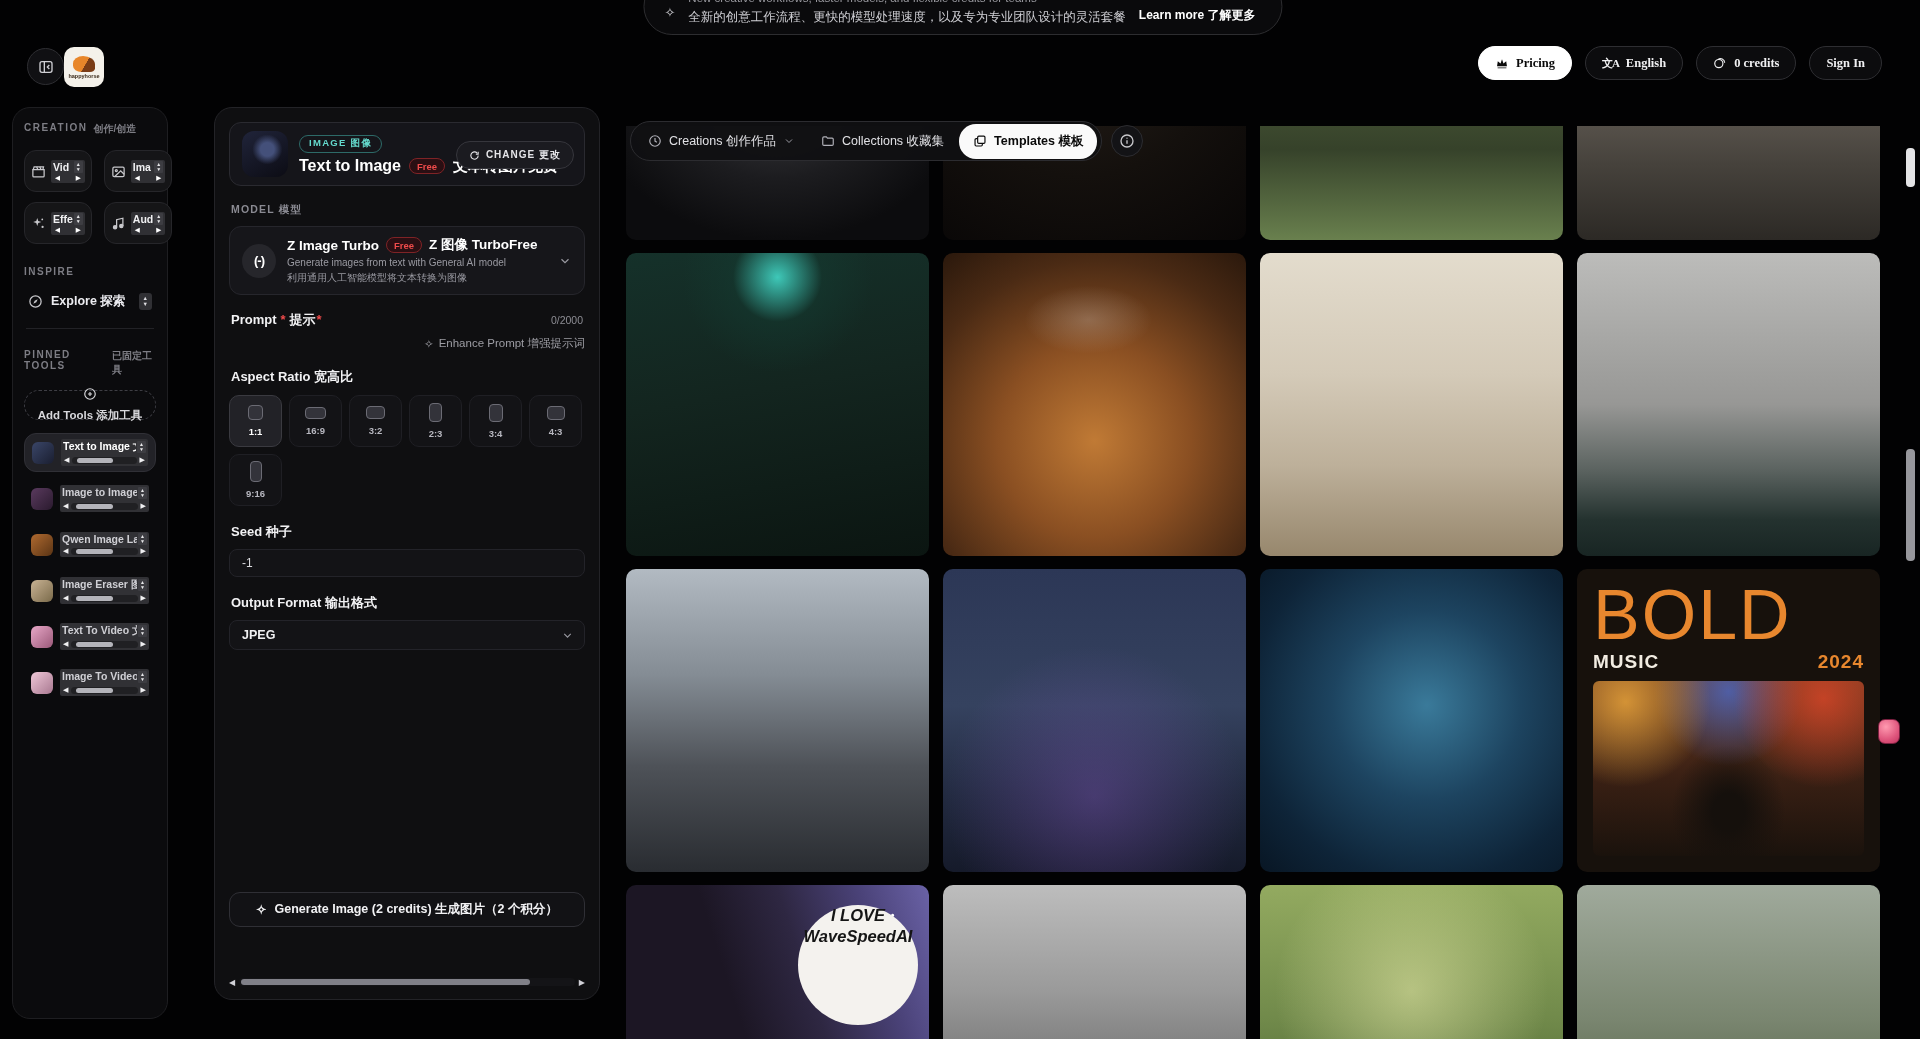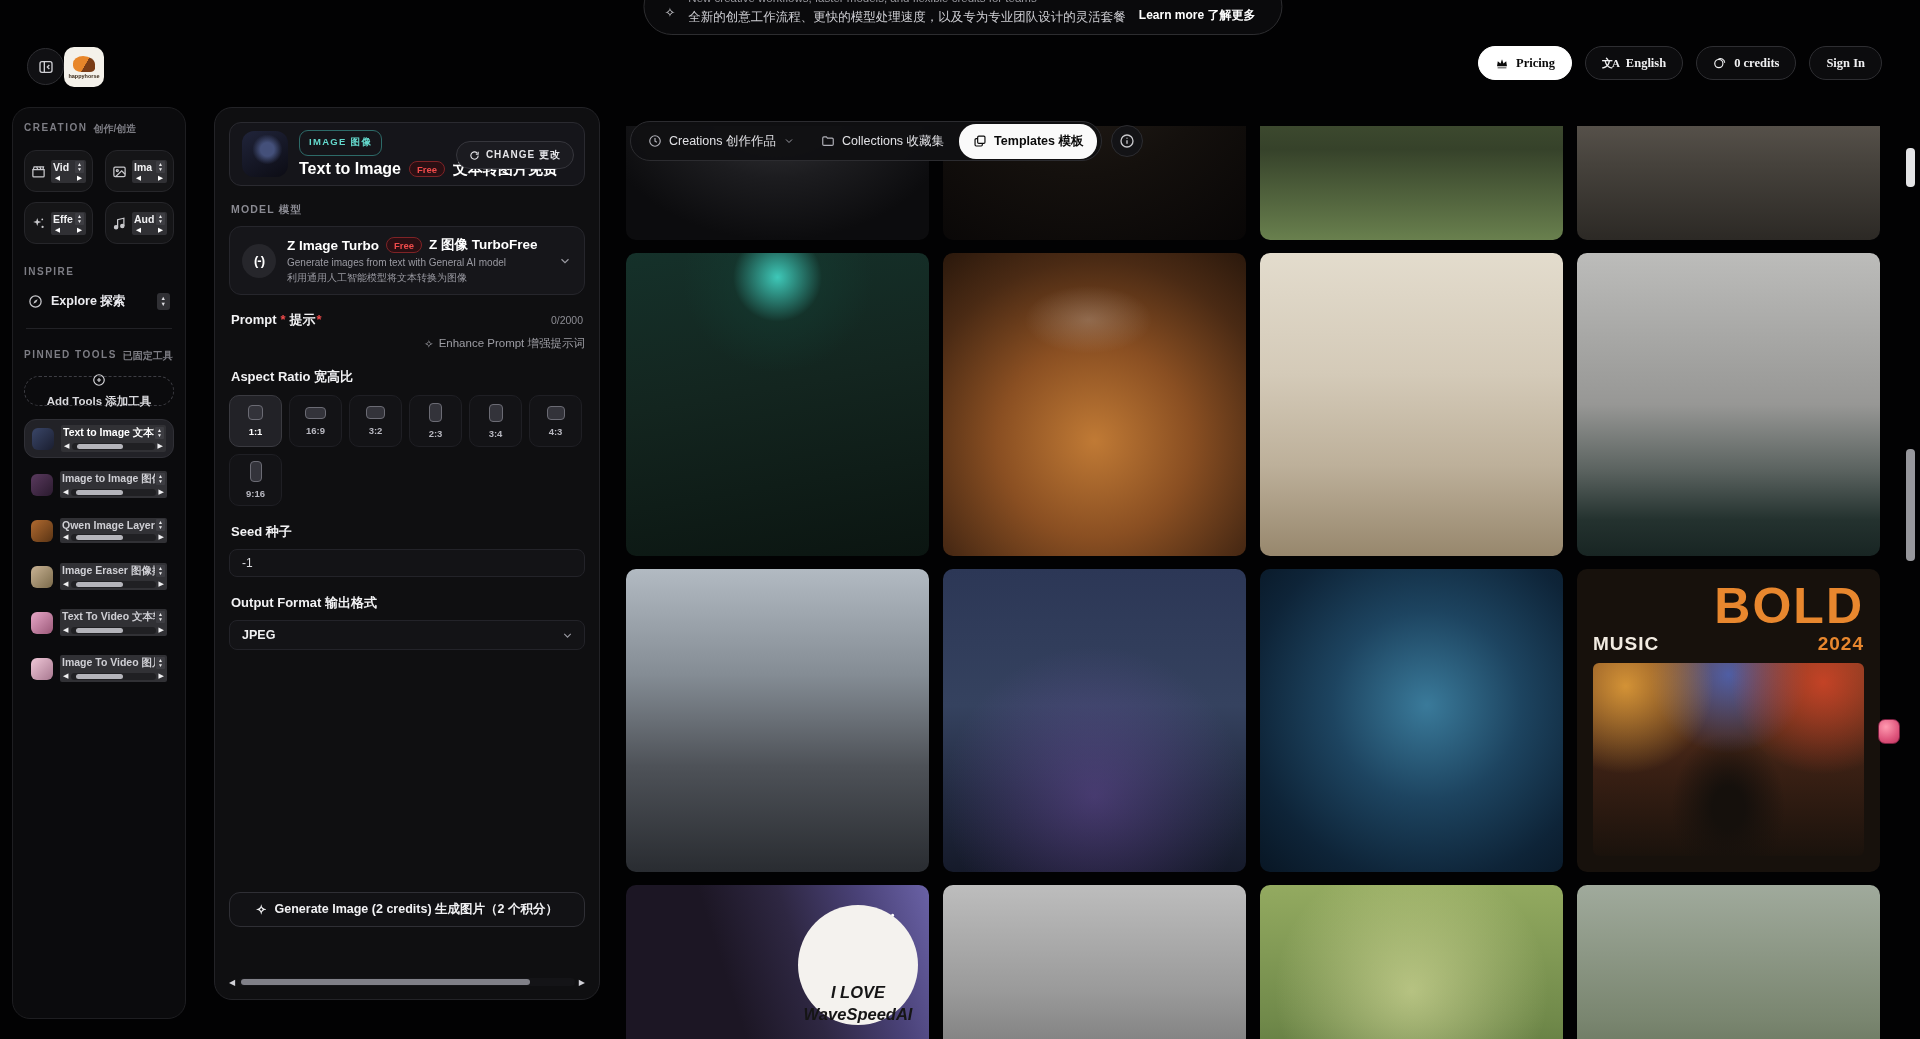--- a/index.html
+++ b/index.html
@@ -52,21 +52,21 @@
   .pill-btn {
     height:34px; border-radius:17px; display:flex; align-items:center; gap:7px;
     padding:0 16px; font-size:12.5px; font-weight:bold; cursor:pointer;
     background:#0c0c0e; border:1px solid #2e2e32; color:#f0f0f2;
   }
   .pill-btn.white { background:#fff; color:#0a0a0a; border-color:#fff; }
   .i-translate { font-size:11px; font-weight:bold; letter-spacing:-1px; }
 
   
   #sidebar {
-    position:absolute; left:12px; top:107px; width:174px; height:912px;
+    position:absolute; left:12px; top:107px; width:156px; height:912px;
     background:#0b0b0d; border:1px solid #1e1e21; border-radius:18px;
     padding:14px 11px;
   }
   .side-label { font-size:10px; font-weight:bold; letter-spacing:1.5px; color:#7d7d84; display:flex; gap:6px; }
   .side-label .zh { letter-spacing:0; }
   #creation-grid { display:grid; grid-template-columns:1fr 1fr; gap:10px 12px; margin-top:14px; }
   .ct {
     display:flex; align-items:center; gap:5px; height:42px;
     background:#151517; border:1px solid #26262a; border-radius:12px;
     padding:0 6px; cursor:pointer;
@@ -107,21 +107,21 @@
     background:#0f0f11; border:1px solid #232327; border-radius:18px;
     padding:14px;
   }
   #tool-header {
     position:relative; background:#15151a; border:1px solid #2a2a30; border-radius:12px;
     height:64px; display:flex; align-items:center; gap:11px; padding:0 12px;
   }
   #tool-thumb { width:46px; height:46px; border-radius:12px;
     background:radial-gradient(circle at 55% 40%, #44507a 0 18%, transparent 40%), linear-gradient(150deg,#20243a,#0c0c14); flex:none; }
   .type-badge {
-    display:inline-flex; align-items:center; height:26px; padding:0 9px; border-radius:9px;
+    display:inline-flex; align-items:center; height:18px; padding:0 9px; border-radius:9px;
     border:1px solid #2d6a68; color:#64d8cc; font-size:9.5px; font-weight:bold; letter-spacing:1.3px;
   }
   .title-row { display:flex; align-items:center; gap:8px; margin-top:4px; }
   .tool-title { font-size:16px; font-weight:bold; color:#fff; }
   .free-badge {
     height:16px; padding:0 7px; border-radius:8px; display:inline-flex; align-items:center;
     background:#2a0f13; border:1px solid #7f2326; color:#ef4b4b; font-size:9.5px; font-weight:bold;
   }
   .tool-title-zh { font-size:15px; font-weight:bold; color:#fff; }
   #change-btn {
@@ -245,35 +245,35 @@
          radial-gradient(circle at 88% 10%, #fff 1px, transparent 2px),
          radial-gradient(circle at 78% 22%, #fff 1px, transparent 2px),
          radial-gradient(circle at 94% 30%, #fff 1px, transparent 2px),
          linear-gradient(72deg,#1c1624 42%,#2e2742 62%,#4a4278 82%,#6a62a6 100%); }
   .g14 { background:linear-gradient(180deg,#bdbdbd 0%,#9a9a9a 35%,#6a6a6a 70%,#3e3e3e 100%); }
   .g15 { background:radial-gradient(circle at 50% 35%, rgba(244,244,180,.5), transparent 55%),
          linear-gradient(180deg,#93aa60 0%,#70894a 45%,#4a6434 80%,#32481f 100%); }
   .g16 { background:linear-gradient(180deg,#a0aa9c 0%,#79856f 45%,#55624a 75%,#3c4836 100%); }
 
   .poster { position:absolute; inset:0; padding:14px 16px 16px; display:flex; flex-direction:column; }
-  .poster-title { font-size:50px; font-weight:bold; color:#e8872e; line-height:.92; letter-spacing:2px; text-align:right; }
+  .poster-title { font-size:70px; font-weight:normal; color:#e8872e; line-height:.92; letter-spacing:2px; text-align:left; }
   .poster-sub { display:flex; justify-content:space-between; align-items:baseline; margin-top:4px; }
   .poster-left { color:#f2ece2; font-weight:bold; font-size:19px; letter-spacing:1px; }
   .poster-right { color:#e8872e; font-weight:bold; font-size:19px; letter-spacing:1px; }
   .poster-stage { flex:1; margin-top:8px; border-radius:6px;
     background:
       radial-gradient(circle at 12% 12%, rgba(240,170,60,.8), transparent 30%),
       radial-gradient(circle at 85% 10%, rgba(220,70,40,.8), transparent 32%),
       radial-gradient(circle at 50% 6%, rgba(70,110,220,.7), transparent 35%),
       radial-gradient(ellipse 30% 55% at 50% 75%, #15100c 20%, transparent 70%),
       linear-gradient(180deg,#6a3a20 0%,#3a2014 55%,#1a120c 100%); }
   .bubble {
     position:absolute; left:172px; top:20px; width:120px; height:120px; border-radius:50%;
     background:#f4f2ee; color:#151515; display:flex; flex-direction:column;
-    align-items:center; justify-content:flex-end; font-style:italic; font-weight:bold;
+    align-items:center; justify-content:flex-start; font-style:italic; font-weight:bold;
     font-size:16.5px; line-height:1.3; text-align:center;
   }
 
   
   .vthumb { position:absolute; right:5px; width:9px; border-radius:4px; }
   #vthumb-a { top:148px; height:39px; background:#e4e4e6; }
   #vthumb-b { top:449px; height:112px; background:#97979c; }
   #floating-widget {
     position:absolute; right:20px; top:719px; width:22px; height:25px; border-radius:7px;
     background:radial-gradient(circle at 35% 30%, #ff9ab0, #e0577e 60%, #c23560 100%);

